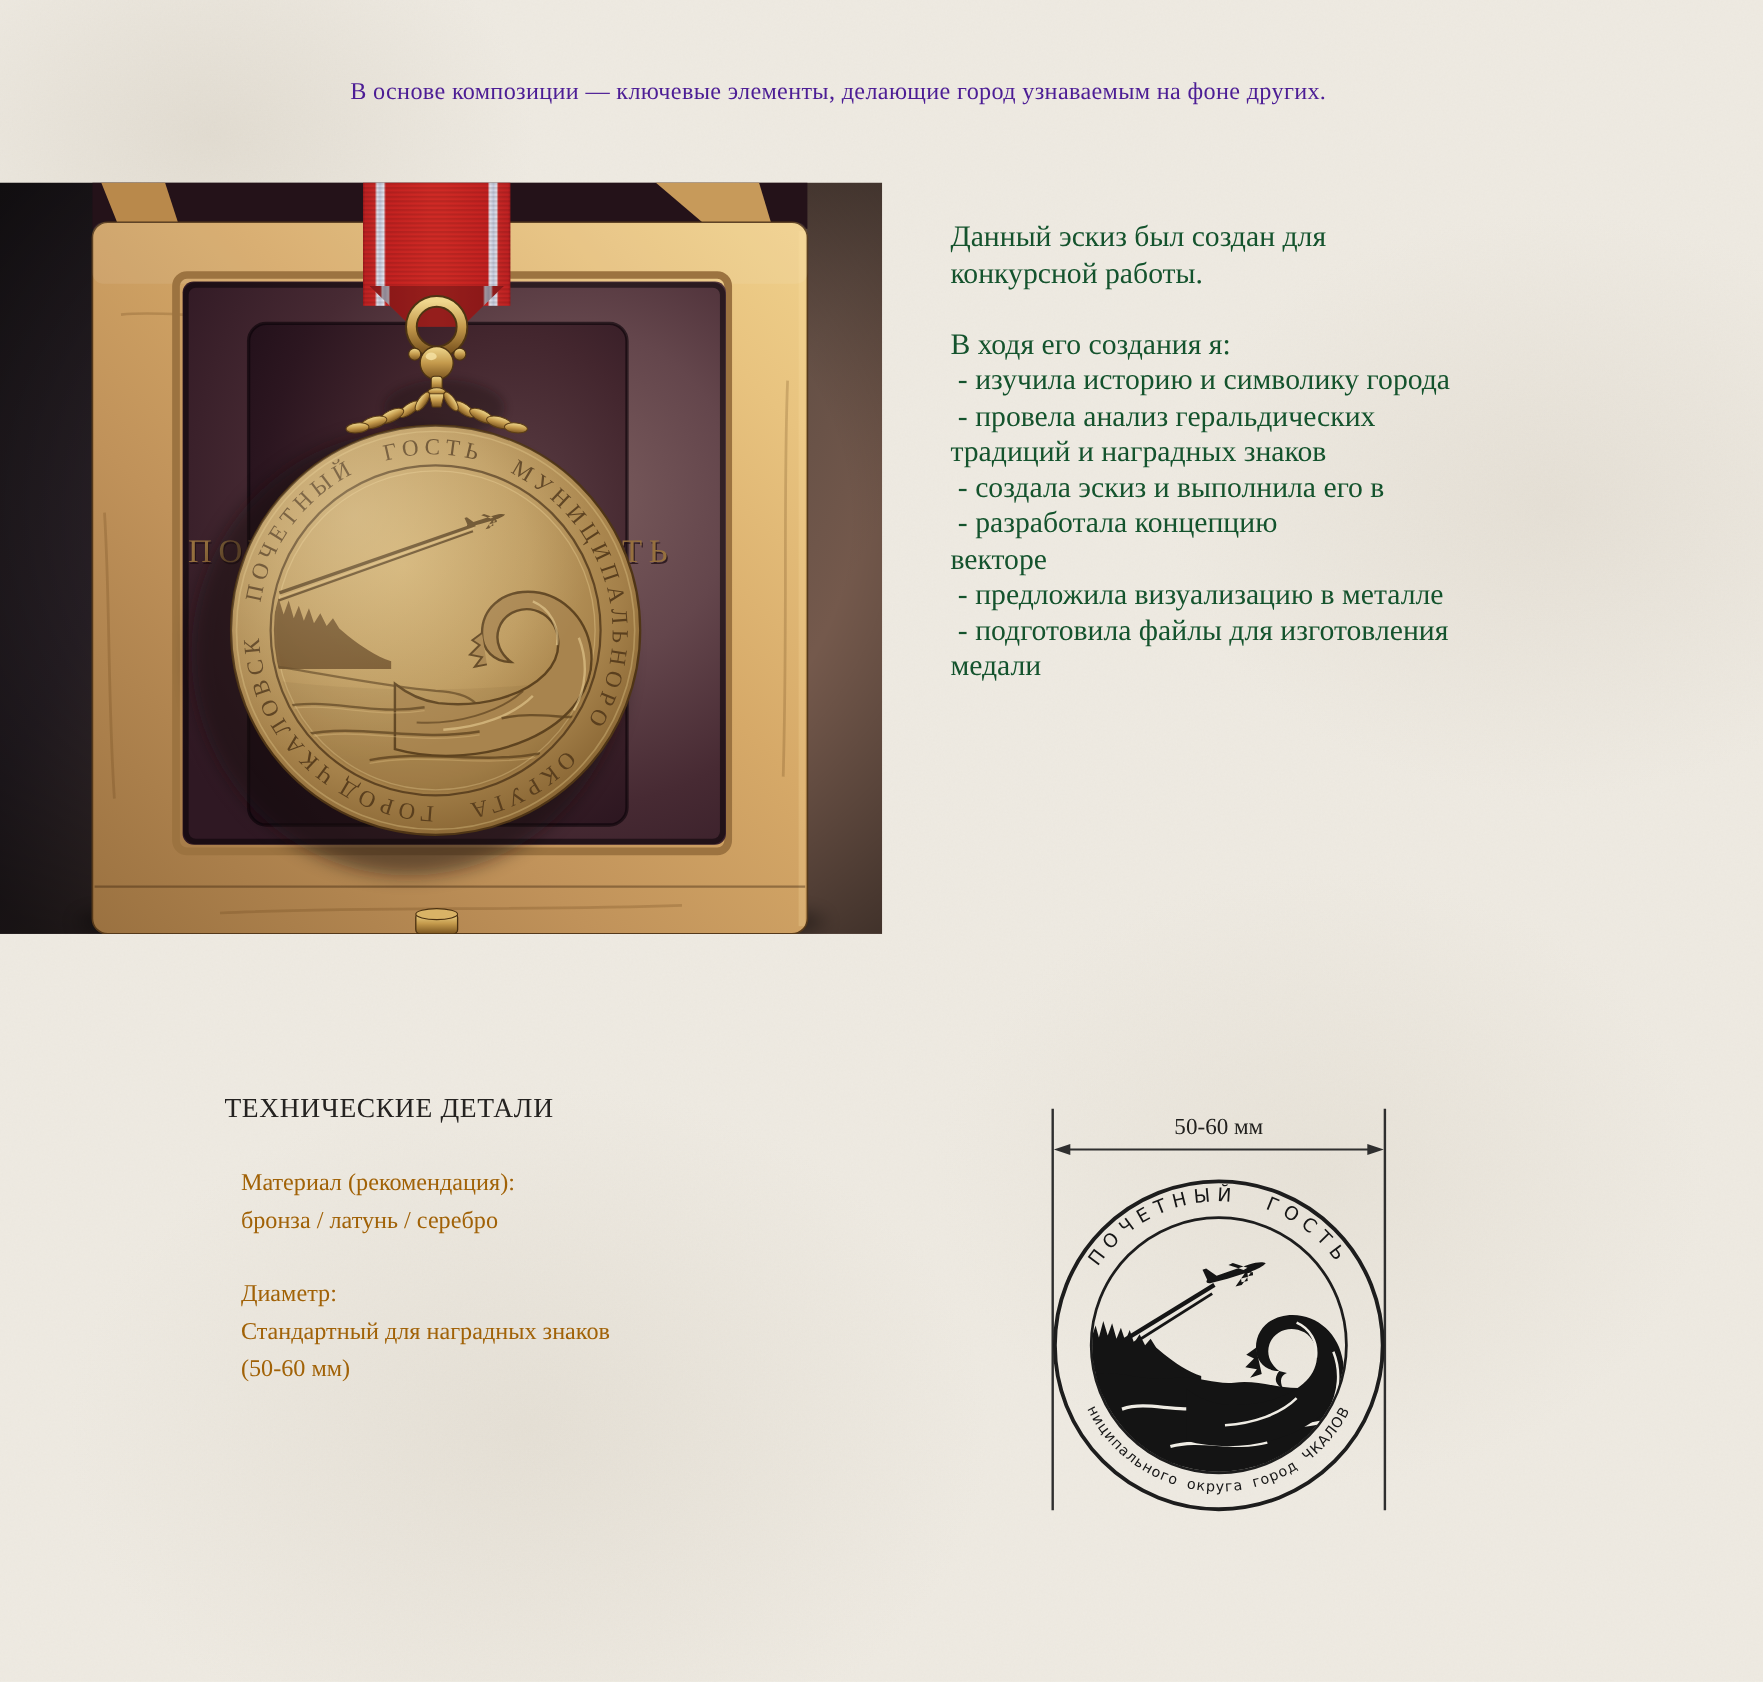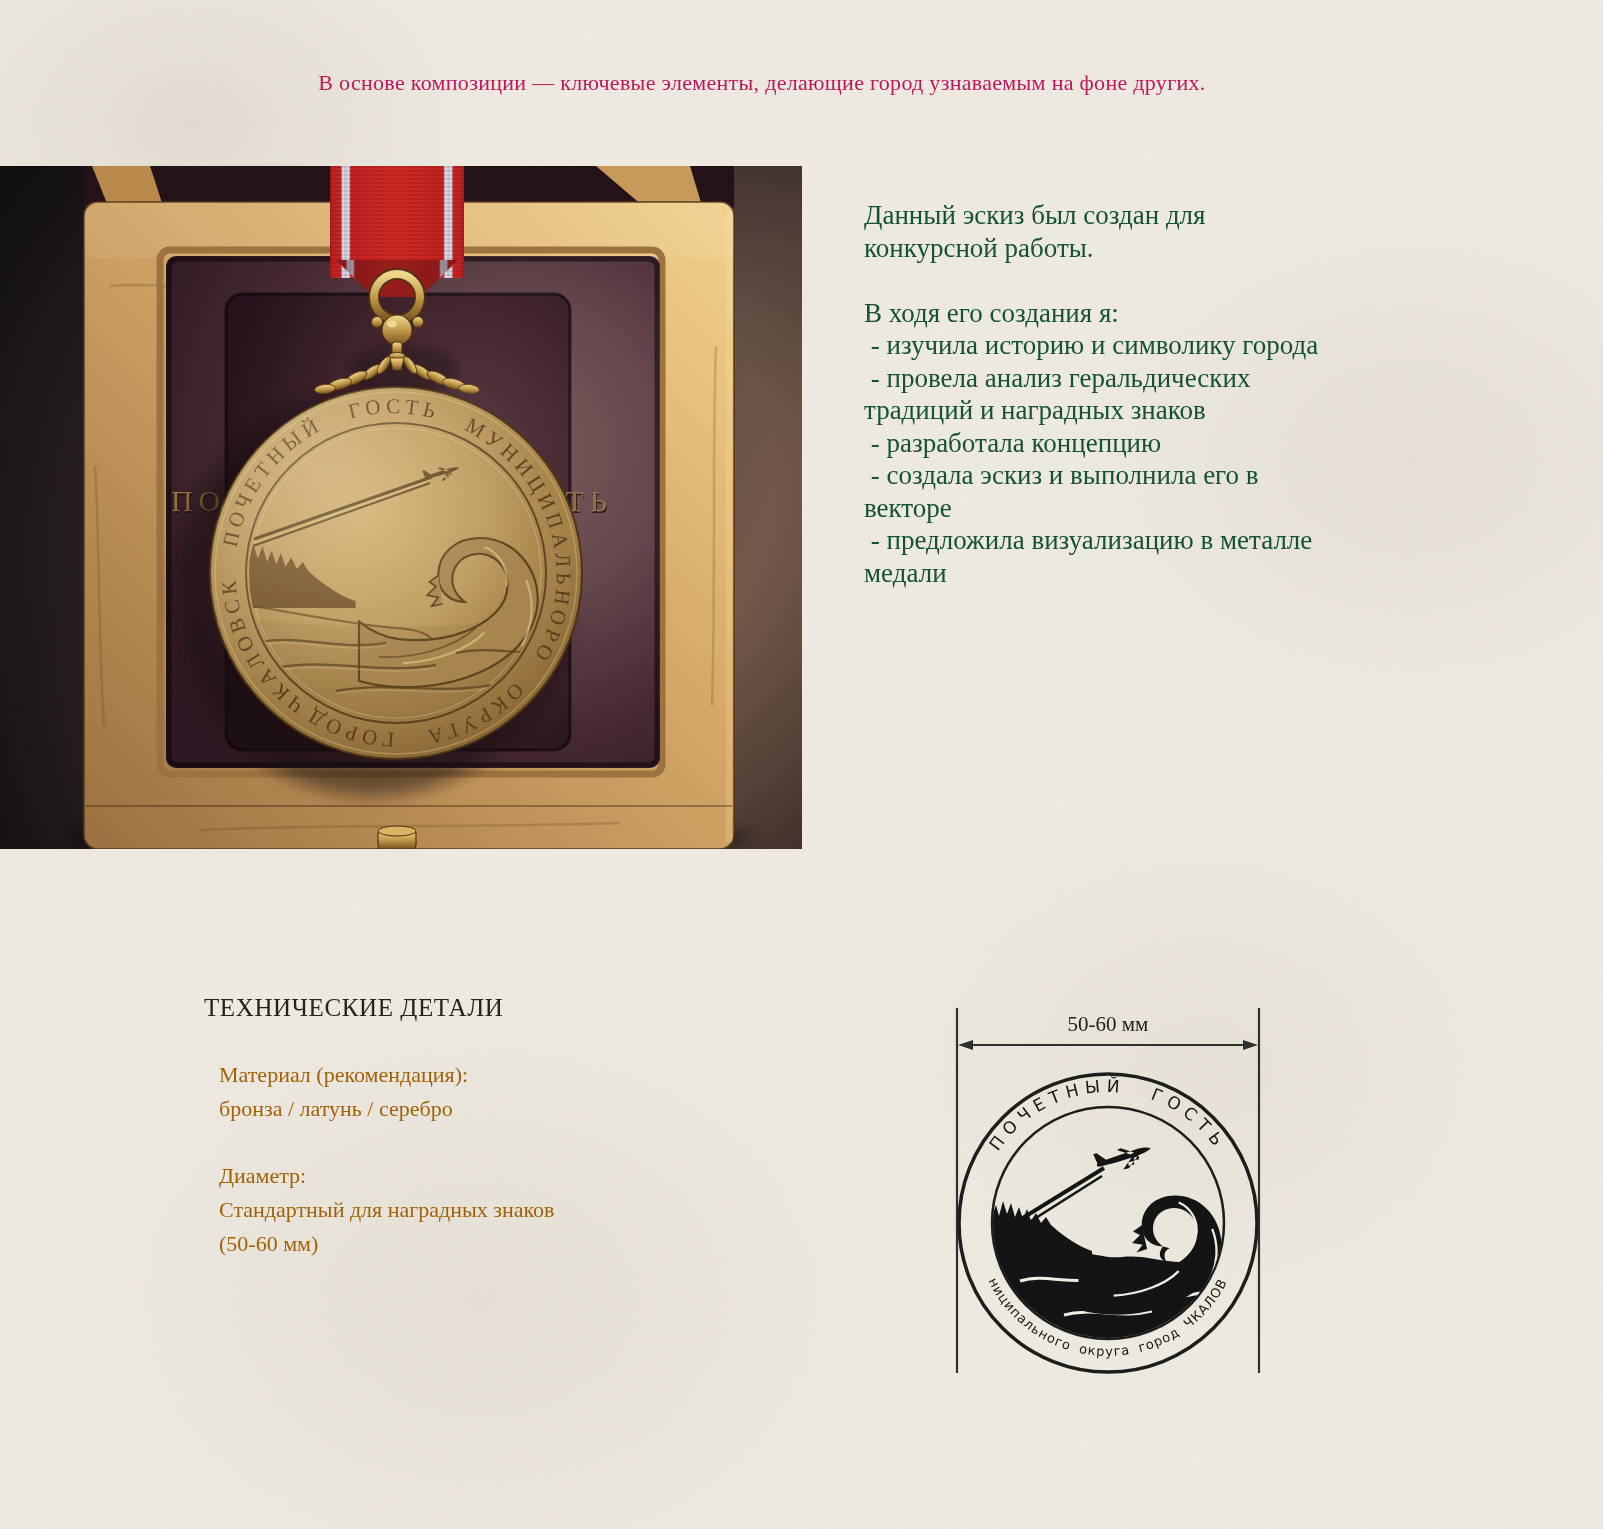--- a/index.html
+++ b/index.html
@@ -10,21 +10,21 @@
       radial-gradient(420px 300px at 12% 8%,  rgba(213,206,193,.50), transparent 70%),
       radial-gradient(500px 380px at 88% 30%, rgba(218,211,199,.45), transparent 70%),
       radial-gradient(600px 450px at 30% 85%, rgba(215,208,195,.40), transparent 70%),
       radial-gradient(500px 400px at 75% 70%, rgba(222,216,204,.45), transparent 70%);
     font-family:"Liberation Serif", serif;
     color:#2e2b27;
   }
   .noise{position:absolute;inset:0;z-index:1;pointer-events:none;mix-blend-mode:multiply;opacity:.55;}
   .caption{
     position:absolute;z-index:2;top:70px;left:0;width:1524px;text-align:center;
-    font-size:22px;letter-spacing:.3px;color:#be185d;
+    font-size:22px;letter-spacing:.3px;color:#4c1d95;
   }
   .photo{position:absolute;z-index:3;left:0;top:166px;width:802px;height:683px;}
   .about{position:absolute;z-index:2;left:864px;top:200px;width:560px;}
   .about-line{height:32.5px;font-size:27px;white-space:pre;color:#14532d;}
   .tech-heading{
     position:absolute;z-index:2;left:204px;top:994px;
     font-size:25px;letter-spacing:.6px;color:#242220;
   }
   .tech-body{position:absolute;z-index:2;left:219px;top:1062px;}
   .tech-group{margin-bottom:33px;}
@@ -262,24 +262,25 @@
 </svg>
 
 <div class="about">
   <div class="about-line">Данный эскиз был создан для</div>
   <div class="about-line">конкурсной работы.</div>
   <div class="about-line"></div>
   <div class="about-line">В ходя его создания я:</div>
   <div class="about-line"> - изучила историю и символику города</div>
   <div class="about-line"> - провела анализ геральдических</div>
   <div class="about-line">традиций и наградных знаков</div>
+  <div class="about-line"> - создала эскиз и выполнила его в</div>
   <div class="about-line"> - разработала концепцию</div>
-  <div class="about-line"> - создала эскиз и выполнила его в</div>
   <div class="about-line">векторе</div>
   <div class="about-line"> - предложила визуализацию в металле</div>
+  <div class="about-line"> - подготовила файлы для изготовления</div>
   <div class="about-line">медали</div>
 </div>
 
 <div class="tech-heading">ТЕХНИЧЕСКИЕ ДЕТАЛИ</div>
 
 <div class="tech-body">
   <div class="tech-group">
     <div class="tech-line">Материал (рекомендация):</div>
     <div class="tech-line">бронза / латунь / серебро</div>
   </div>

